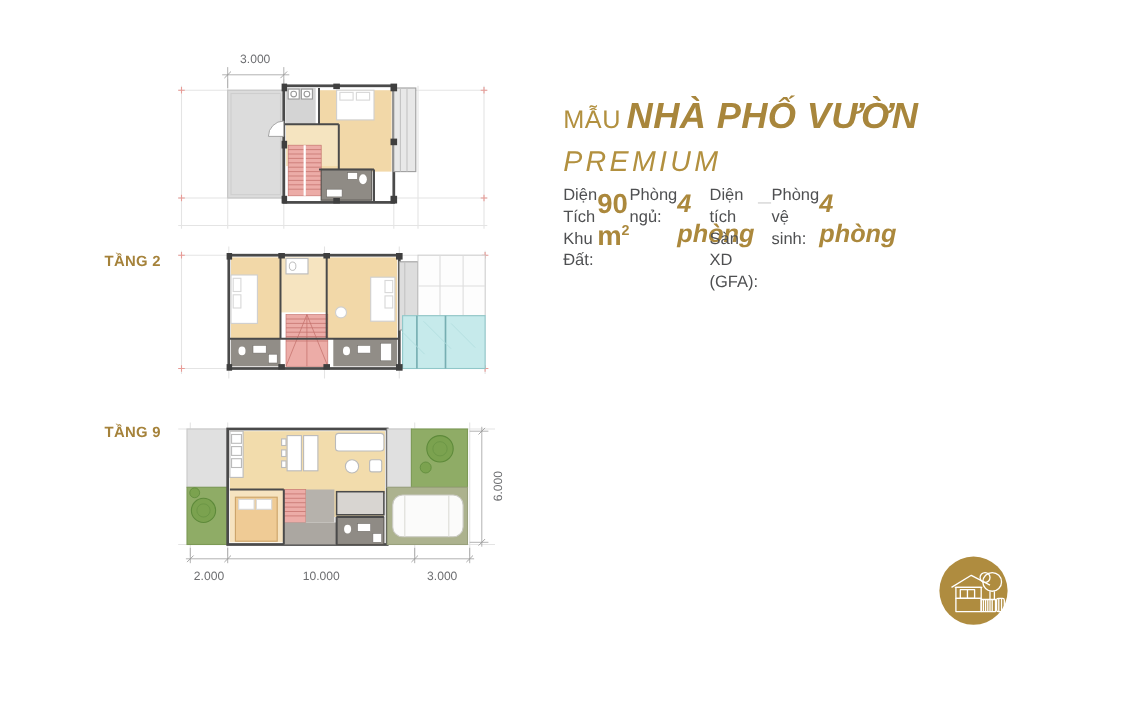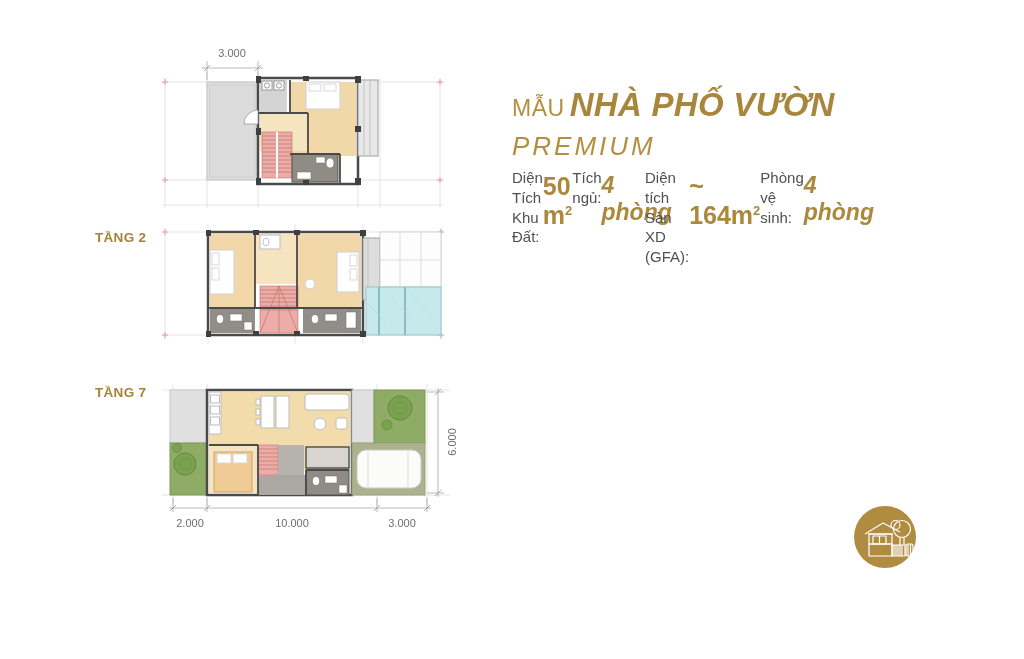--- a/index.html
+++ b/index.html
@@ -195,21 +195,21 @@
       <rect x="134" y="8" width="6" height="5"></rect>
         <rect x="200" y="8" width="6" height="6"></rect>
       <rect x="46" y="109" width="5" height="6"></rect>
         <rect x="93" y="109" width="6" height="5"></rect>
       <rect x="134" y="109" width="6" height="5"></rect>
         <rect x="200" y="109" width="6" height="6"></rect>
     </g>
   </svg>
 
   <div class="abs" style="left:95px;top:385px;">
-    <div class="floor-label">TẦNG 7</div>
+    <div class="floor-label">TẦNG 9</div>
   </div>
 
   <svg class="abs" style="left:160px;top:378px;" width="305" height="180" viewBox="0 0 305 180">
     <g stroke="#E4E4E4" stroke-width="1">
       <line x1="2" y1="12" x2="290" y2="12"></line>
         <line x1="2" y1="117" x2="290" y2="117"></line>
       <line x1="13" y1="6" x2="13" y2="128"></line>
         <line x1="47" y1="6" x2="47" y2="128"></line>
       <line x1="217" y1="6" x2="217" y2="128"></line>
         <line x1="267" y1="6" x2="267" y2="128"></line>
@@ -310,34 +310,33 @@
   <div class="abs title-row" style="left:512px;top:86px;">
     <span class="title-prefix">MẪU</span>
     <span class="title-main">NHÀ PHỐ VƯỜN</span>
   </div>
 
   <div class="abs spec-col" style="left:512px;top:168px;width:132px;">
     <div class="spec-label">
       <div>Diện Tích</div>
       <div>Khu Đất:</div>
     </div>
-    <div class="spec-value"><span>50 m</span><sup>2</sup></div>
+    <div class="spec-value"><span>90 m</span><sup>2</sup></div>
     <div class="spec-divider"></div>
     <div class="spec-label">
-      <div>Tích ngủ:</div>
+      <div>Phòng ngủ:</div>
     </div>
     <div class="spec-value small"><span>4 phòng</span><sup></sup></div>
   </div>
 
   <div class="abs spec-col" style="left:645px;top:168px;width:170px;">
     <div class="spec-label">
       <div>Diện tích</div>
       <div>Sàn XD (GFA):</div>
     </div>
-    <div class="spec-value"><span>~ 164m</span><sup>2</sup></div>
     <div class="spec-divider"></div>
     <div class="spec-label">
       <div>Phòng vệ sinh:</div>
     </div>
     <div class="spec-value small"><span>4 phòng</span><sup></sup></div>
   </div>
 
   <svg class="abs" style="left:852px;top:504px;" width="66" height="66" viewBox="0 0 66 66">
     <circle cx="33" cy="33" r="31" fill="#AF8C3F"></circle>
     <g stroke="#FFFFFF" stroke-width="1.2" fill="none" stroke-linejoin="round">

